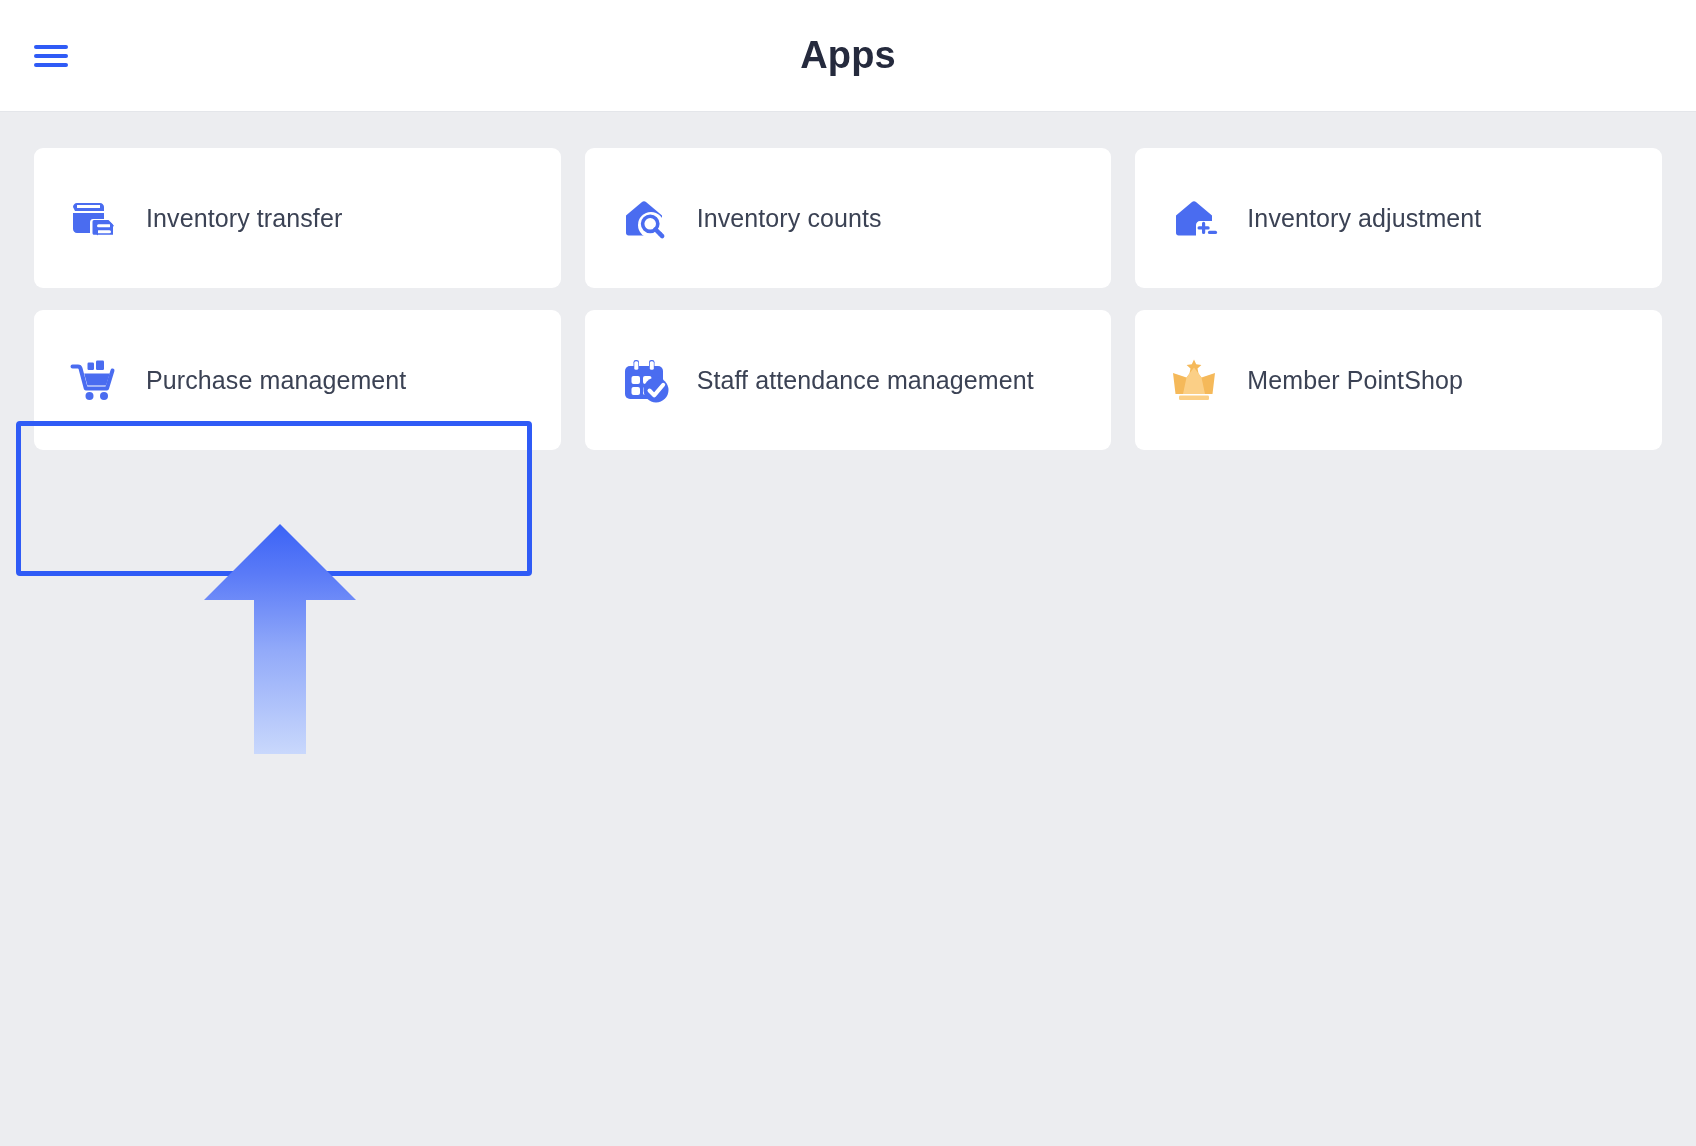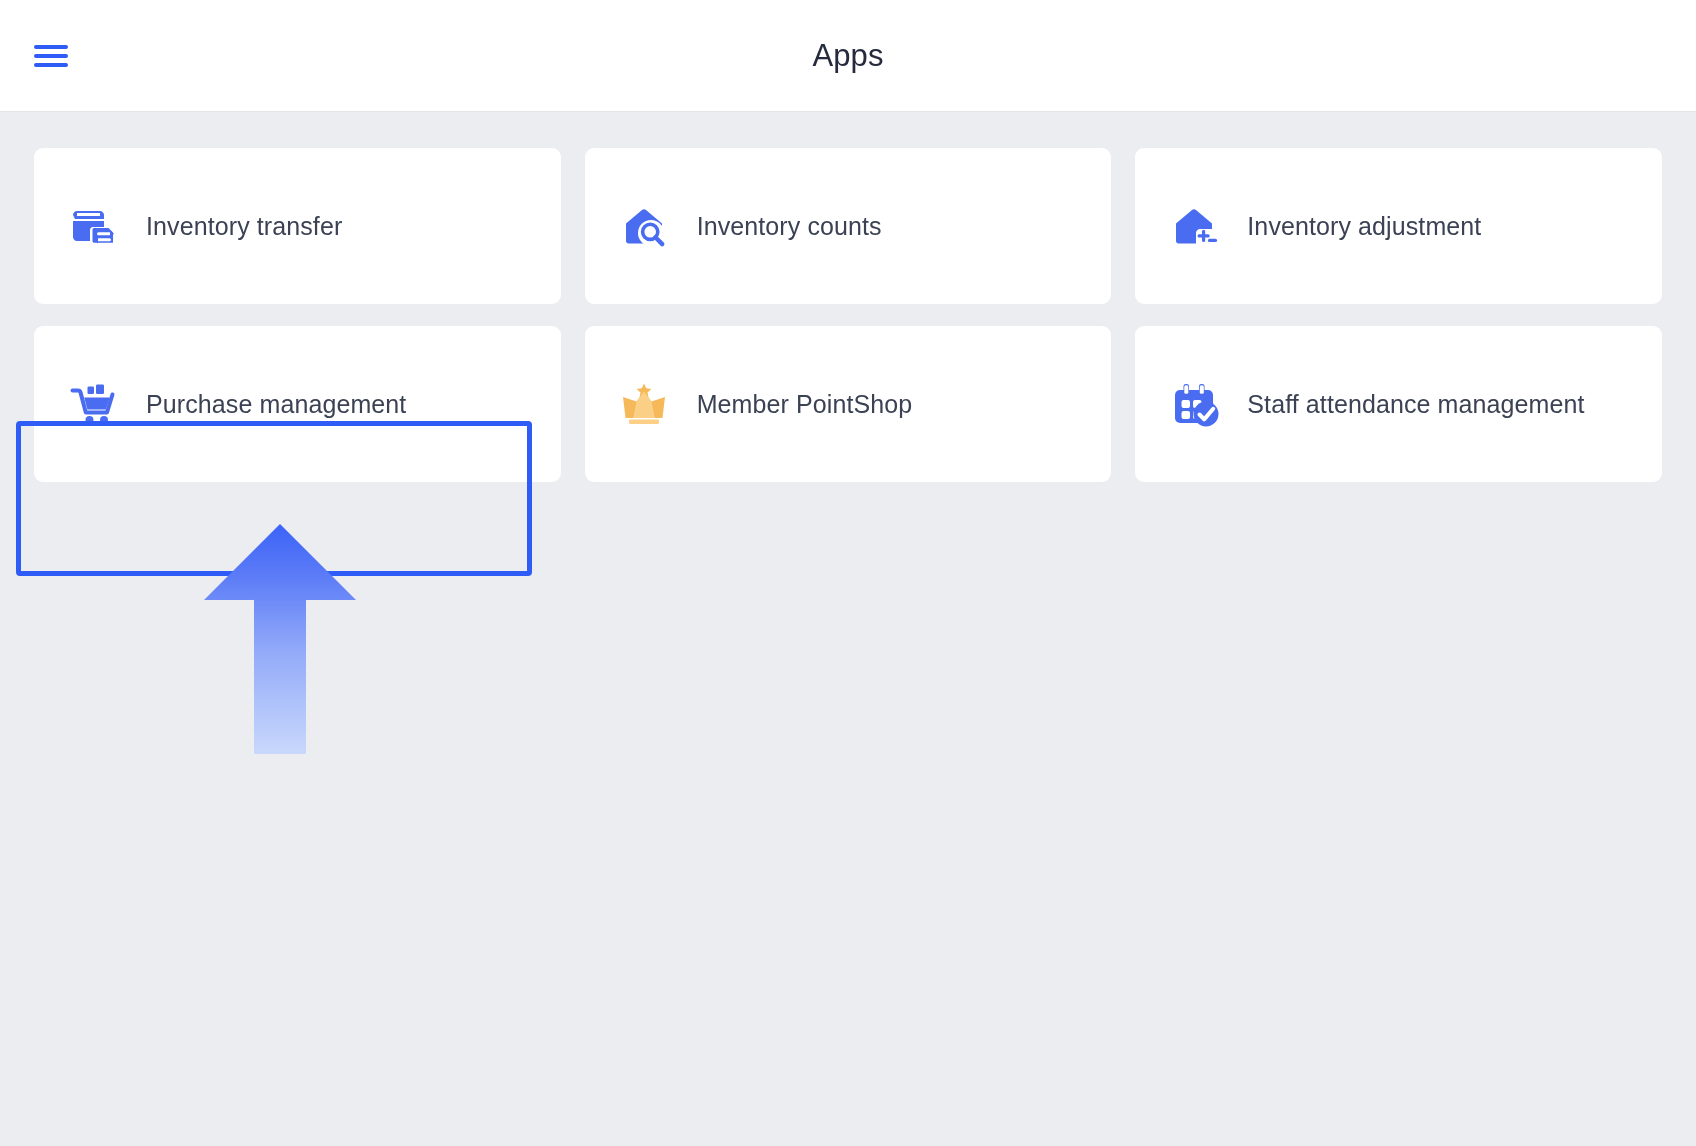--- a/index.html
+++ b/index.html
@@ -44,22 +44,22 @@
     display: block;
     height: 4px;
     border-radius: 2px;
     background: #2f5bf6;
   }
   .hamburger span:nth-child(1) { width: 34px; }
   .hamburger span:nth-child(2) { width: 34px; }
   .hamburger span:nth-child(3) { width: 34px; }
 
   .page-title {
-    font-size: 31px;
-    font-weight: normal;
+    font-size: 38px;
+    font-weight: bold;
     color: #252a3d;
     letter-spacing: 0.1px;
   }
 
   
   .content {
     position: relative;
     height: 1033px;
     background: #ecedf0;
     padding: 36px 34px 0 34px;
@@ -68,21 +68,21 @@
   .grid {
     display: grid;
     grid-template-columns: repeat(3, 1fr);
     gap: 22px 24px;
   }
 
   .card {
     position: relative;
     background: #ffffff;
     border-radius: 9px;
-    height: 156px;
+    height: 140px;
     display: flex;
     align-items: center;
     padding-left: 30px;
     gap: 24px;
     cursor: pointer;
   }
 
   .card-label {
     font-size: 25px;
     color: #3b4254;
@@ -183,52 +183,52 @@
         <svg width="54" height="54" viewBox="0 0 54 54">
           <rect x="21.5" y="9.5" width="6.5" height="7.5" rx="1.2" fill="#4a6cf0"></rect>
           <rect x="30" y="7.5" width="8" height="9.5" rx="1.2" fill="#4a6cf0"></rect>
           <path d="M6.5 13.5 L12 13.5 C13.2 13.5 14.2 14.3 14.5 15.4 L19.8 35.5 L41 35.5 L46.5 17.5" fill="none" stroke="#4a6cf0" stroke-width="4" stroke-linecap="round" stroke-linejoin="round"></path>
           <path d="M18.2 20.5 L43.8 20.5 L40 32.5 L21.4 32.5 Z" fill="#4a6cf0"></path>
           <circle cx="23.5" cy="43" r="4" fill="#4a6cf0"></circle>
           <circle cx="38" cy="43" r="4" fill="#4a6cf0"></circle>
         </svg>
       </div>
       <div class="card-label">Purchase management</div>
-    </div>
-
-    <div class="card">
-      <div class="icon-wrap">
-        <svg width="54" height="54" viewBox="0 0 54 54">
-          <path d="M27 6.5 L29.2 11.3 L34.4 11.9 L30.5 15.5 L31.6 20.7 L27 18 L22.4 20.7 L23.5 15.5 L19.6 11.9 L24.8 11.3 Z" fill="#f5b95a"></path>
-          <path d="M6 20 L19.5 24.5 L27 14.5 L27 41 L8.5 41 Z" fill="#f5b95a"></path>
-          <path d="M48 20 L34.5 24.5 L27 14.5 L27 41 L45.5 41 Z" fill="#f5b95a"></path>
-          <path d="M27 14.5 L34.5 24.5 L38 41 L16 41 L19.5 24.5 Z" fill="#fbcf86"></path>
-          <rect x="12" y="42.5" width="30" height="4.5" rx="1.2" fill="#fbcf86"></rect>
-        </svg>
-      </div>
-      <div class="card-label">Member PointShop</div>
     </div>
 
     <div class="card">
       <div class="icon-wrap">
         <svg width="54" height="54" viewBox="0 0 54 54">
           <rect x="16.5" y="7" width="5.5" height="11" rx="2.2" fill="#4a6cf0"></rect>
           <rect x="32" y="7" width="5.5" height="11" rx="2.2" fill="#4a6cf0"></rect>
           <rect x="8" y="13" width="38" height="33" rx="5" fill="#4a6cf0"></rect>
           <rect x="17.3" y="8.2" width="4" height="8.6" rx="1.6" fill="#ffffff"></rect>
           <rect x="32.8" y="8.2" width="4" height="8.6" rx="1.6" fill="#ffffff"></rect>
           <rect x="14.5" y="23" width="8.5" height="8" rx="2" fill="#ffffff"></rect>
           <rect x="26" y="23" width="8.5" height="8" rx="2" fill="#ffffff"></rect>
           <rect x="14.5" y="34" width="8.5" height="8" rx="2" fill="#ffffff"></rect>
           <rect x="26" y="34" width="8.5" height="8" rx="2" fill="#ffffff"></rect>
           <circle cx="39" cy="37" r="12.5" fill="#4a6cf0"></circle>
           <path d="M32.5 37.5 L37.2 42.4 L46.2 31.8" fill="none" stroke="#ffffff" stroke-width="4" stroke-linecap="round" stroke-linejoin="round"></path>
         </svg>
       </div>
       <div class="card-label">Staff attendance management</div>
+    </div>
+
+    <div class="card">
+      <div class="icon-wrap">
+        <svg width="54" height="54" viewBox="0 0 54 54">
+          <path d="M27 6.5 L29.2 11.3 L34.4 11.9 L30.5 15.5 L31.6 20.7 L27 18 L22.4 20.7 L23.5 15.5 L19.6 11.9 L24.8 11.3 Z" fill="#f5b95a"></path>
+          <path d="M6 20 L19.5 24.5 L27 14.5 L27 41 L8.5 41 Z" fill="#f5b95a"></path>
+          <path d="M48 20 L34.5 24.5 L27 14.5 L27 41 L45.5 41 Z" fill="#f5b95a"></path>
+          <path d="M27 14.5 L34.5 24.5 L38 41 L16 41 L19.5 24.5 Z" fill="#fbcf86"></path>
+          <rect x="12" y="42.5" width="30" height="4.5" rx="1.2" fill="#fbcf86"></rect>
+        </svg>
+      </div>
+      <div class="card-label">Member PointShop</div>
     </div>
 
   </div>
 
   <div class="highlight-ring"></div>
 
   <div class="arrow-annotation">
     <svg width="168" height="240" viewBox="0 0 168 240">
       <defs>
         <linearGradient id="arrowGrad" x1="0" y1="0" x2="0" y2="1">

